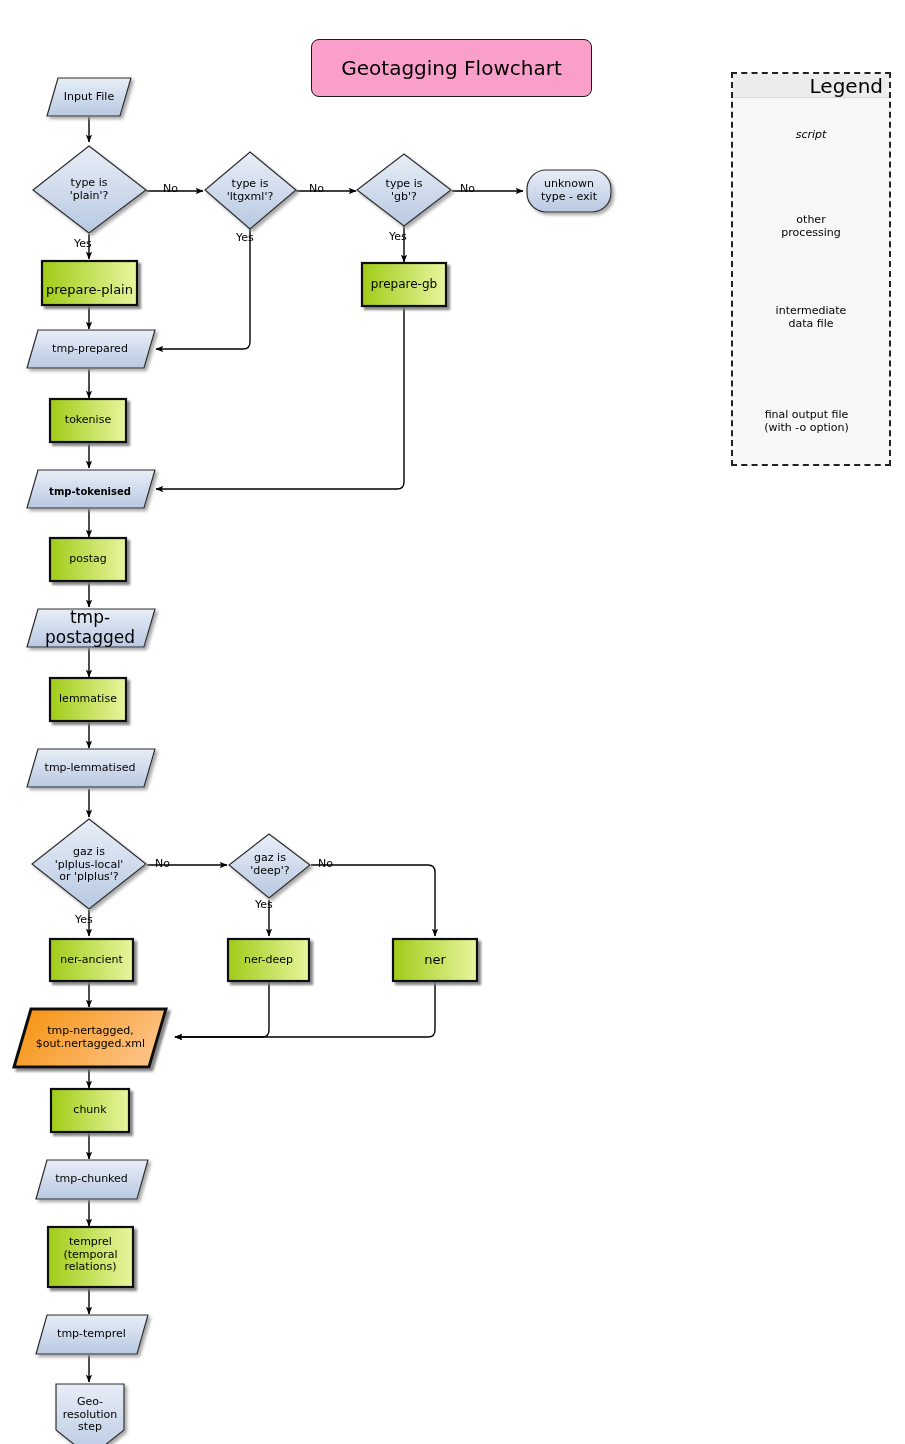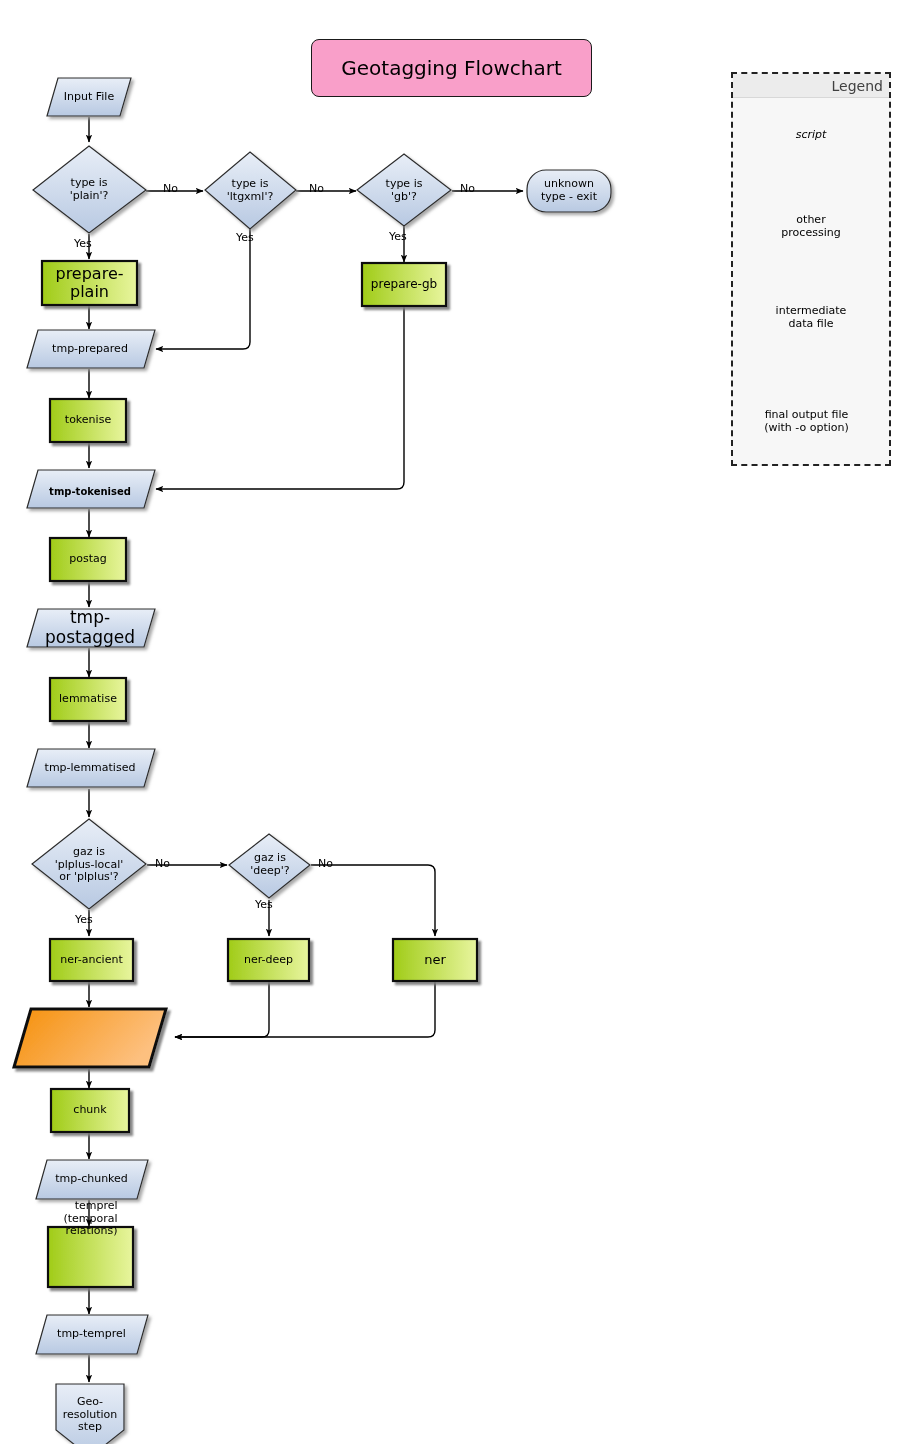--- a/index.html
+++ b/index.html
@@ -7,21 +7,21 @@
        font-family:"DejaVu Sans","Liberation Sans",sans-serif;}
   #canvas{position:absolute;left:0;top:0;width:905px;height:1444px;margin-top:24px;}
   svg.layer{position:absolute;left:0;top:0;width:905px;height:1444px;overflow:visible;}
   .node{position:absolute;display:flex;align-items:center;justify-content:center;
         text-align:center;color:#000;line-height:1.15;box-sizing:border-box;}
   .lbl{position:absolute;font-size:11px;color:#000;white-space:nowrap;}
   .title-box{border:1px solid #1a1a1a;border-radius:8px;font-size:20px;}
   .legend-box{border:2px dashed #222;background:#f7f7f7;box-sizing:border-box;}
   .legend-head{position:absolute;left:0;top:0;right:0;height:24px;background:#ececec;
       border-bottom:1px solid #d8d8d8;display:flex;align-items:center;
-      justify-content:flex-end;padding-right:6px;font-size:14px;color:#404040;box-sizing:border-box;}
+      justify-content:flex-end;padding-right:6px;font-size:20px;color:#000000;box-sizing:border-box;}
 </style>
 </head>
 <body>
 
 <div id="canvas">
 
   <svg class="layer">
     <defs>
       <marker id="ah" markerWidth="9" markerHeight="9" refX="7.4" refY="3.2" orient="auto" markerUnits="userSpaceOnUse">
         <path d="M0,0 L8,3.2 L0,6.4 L1.9,3.2 z" fill="#000"></path>
@@ -177,21 +177,21 @@
 
   <div class="node" style="left:207px;top:148px;width:86px;height:38px;font-size:11px;white-space:pre-line;">type is
 'ltgxml'?</div>
 
   <div class="node" style="left:362px;top:148px;width:84px;height:38px;font-size:11px;white-space:pre-line;">type is
 'gb'?</div>
 
   <div class="node" style="left:527px;top:146px;width:84px;height:42px;font-size:11px;white-space:pre-line;">unknown
 type - exit</div>
 
-  <div class="node" style="left:42px;top:237px;width:95px;height:44px;font-size:16px;">prepare-plain</div>
+  <div class="node" style="left:42px;top:244px;width:95px;height:44px;font-size:13px;">prepare-plain</div>
 
   <div class="node" style="left:362px;top:239px;width:84px;height:43px;font-size:12px;">prepare-gb</div>
 
   <div class="node" style="left:31px;top:306px;width:118px;height:38px;font-size:11px;">tmp-prepared</div>
 
   <div class="node" style="left:50px;top:375px;width:76px;height:43px;font-size:11px;">tokenise</div>
 
   <div class="node" style="left:31px;top:446px;width:118px;height:44px;font-size:10px;font-weight:bold;">tmp-tokenised</div>
 
   <div class="node" style="left:50px;top:514px;width:76px;height:43px;font-size:11px;">postag</div>
@@ -208,26 +208,28 @@
 
   <div class="node" style="left:229px;top:822px;width:82px;height:38px;font-size:11px;white-space:pre-line;">gaz is
 'deep'?</div>
 
   <div class="node" style="left:50px;top:915px;width:83px;height:42px;font-size:11px;">ner-ancient</div>
 
   <div class="node" style="left:228px;top:915px;width:81px;height:42px;font-size:11px;">ner-deep</div>
 
   <div class="node" style="left:393px;top:915px;width:84px;height:42px;font-size:13px;">ner</div>
 
+  <div class="node" style="left:22px;top:985px;width:137px;height:58px;font-size:11px;white-space:pre-line;">tmp-nertagged,
+$out.nertagged.xml</div>
 
   <div class="node" style="left:51px;top:1065px;width:78px;height:43px;font-size:11px;">chunk</div>
 
   <div class="node" style="left:40px;top:1136px;width:103px;height:39px;font-size:11px;">tmp-chunked</div>
 
-  <div class="node" style="left:48px;top:1167px;width:85px;height:56px;font-size:11px;white-space:pre-line;text-align:right;">temprel
+  <div class="node" style="left:48px;top:1203px;width:85px;height:56px;font-size:11px;white-space:pre-line;">temprel
 (temporal
 relations)</div>
 
   <div class="node" style="left:40px;top:1291px;width:103px;height:39px;font-size:11px;">tmp-temprel</div>
 
   <div class="node" style="left:52px;top:1360px;width:76px;height:62px;font-size:11px;white-space:pre-line;">Geo-
 resolution
 step</div>
 
   <div class="node" style="left:765px;top:92px;width:92px;height:38px;font-size:11px;font-style:italic;">script</div>

